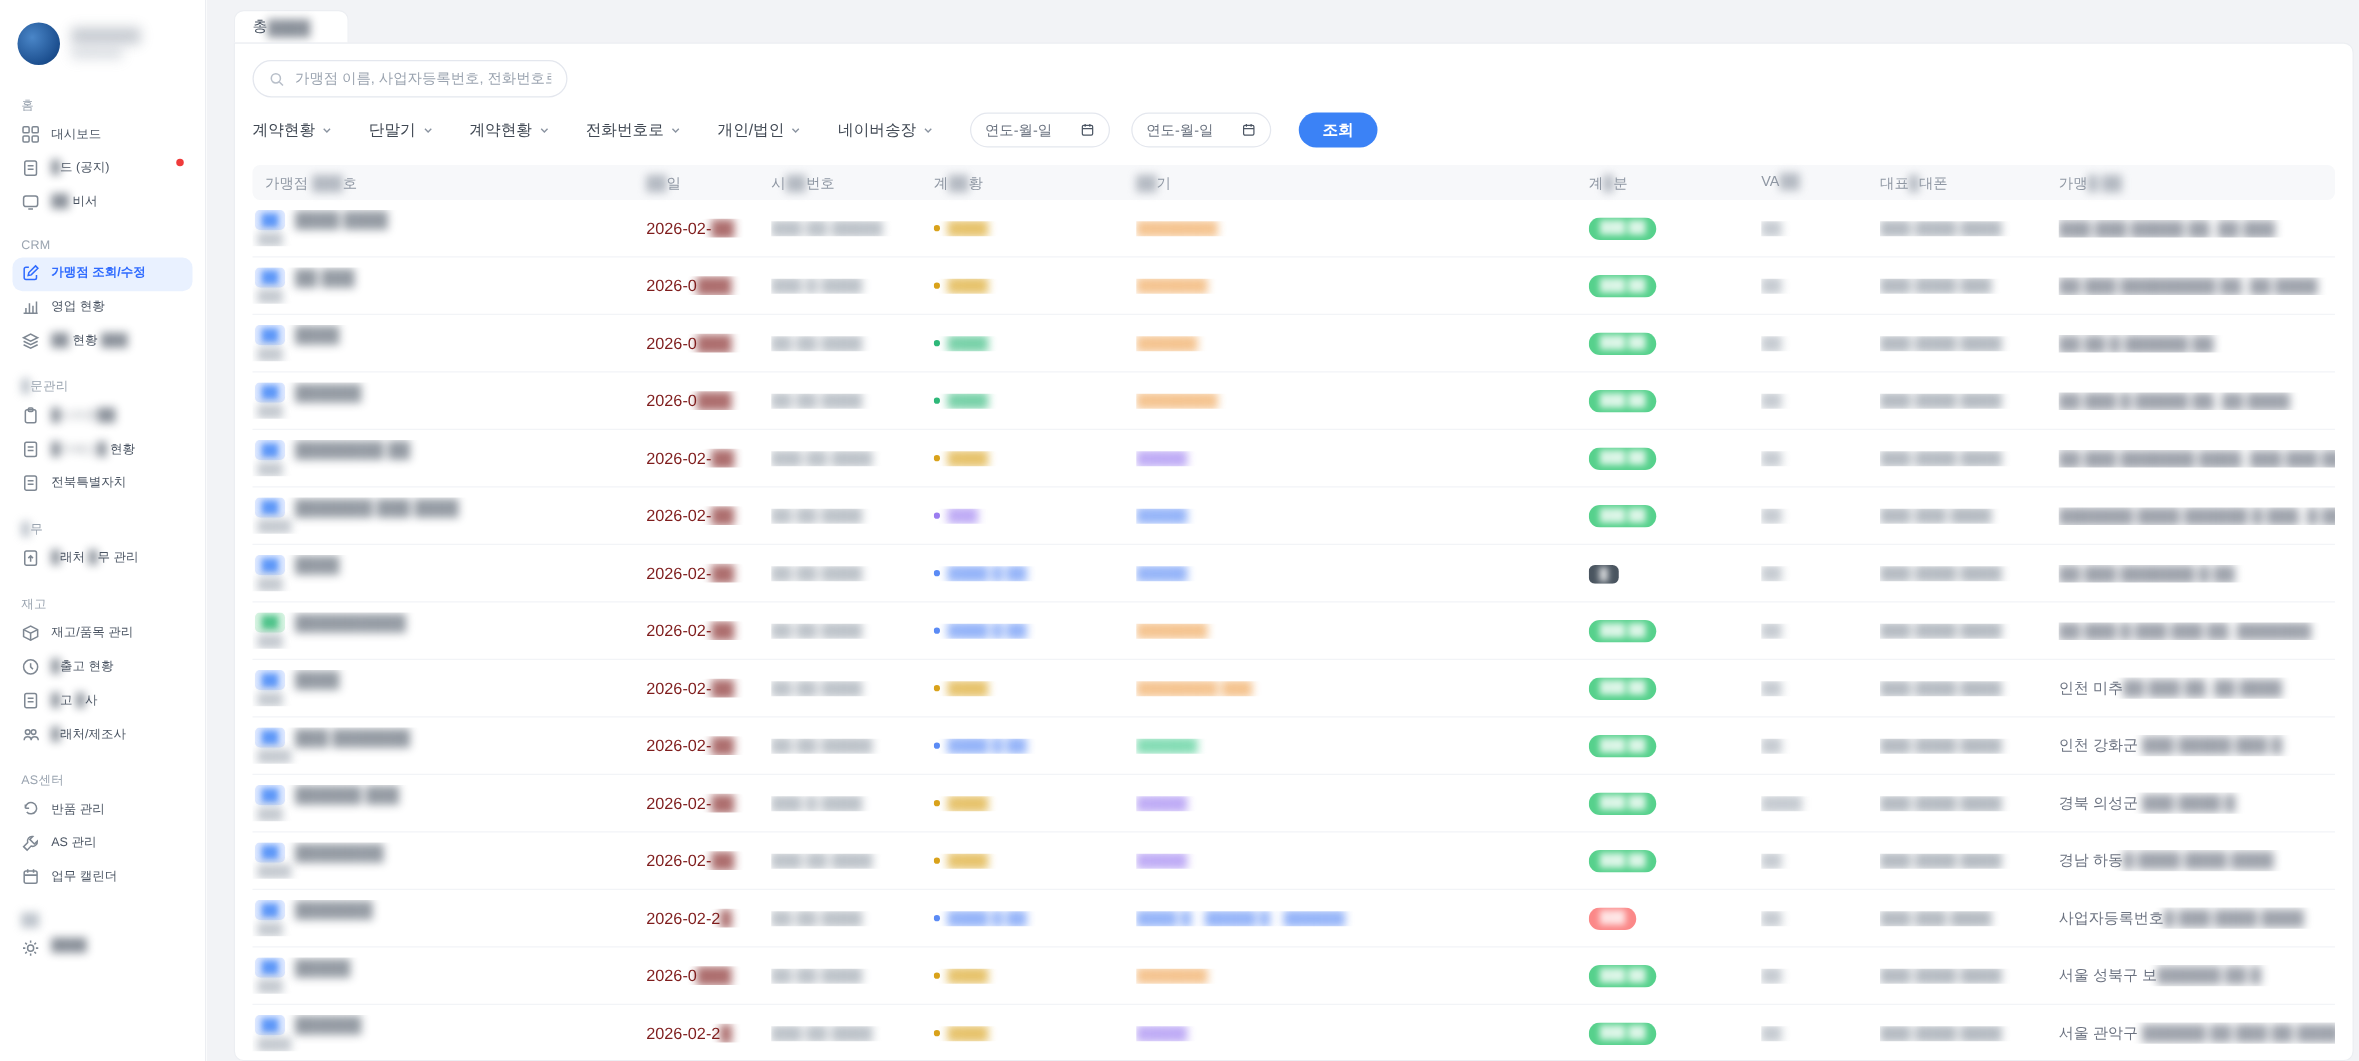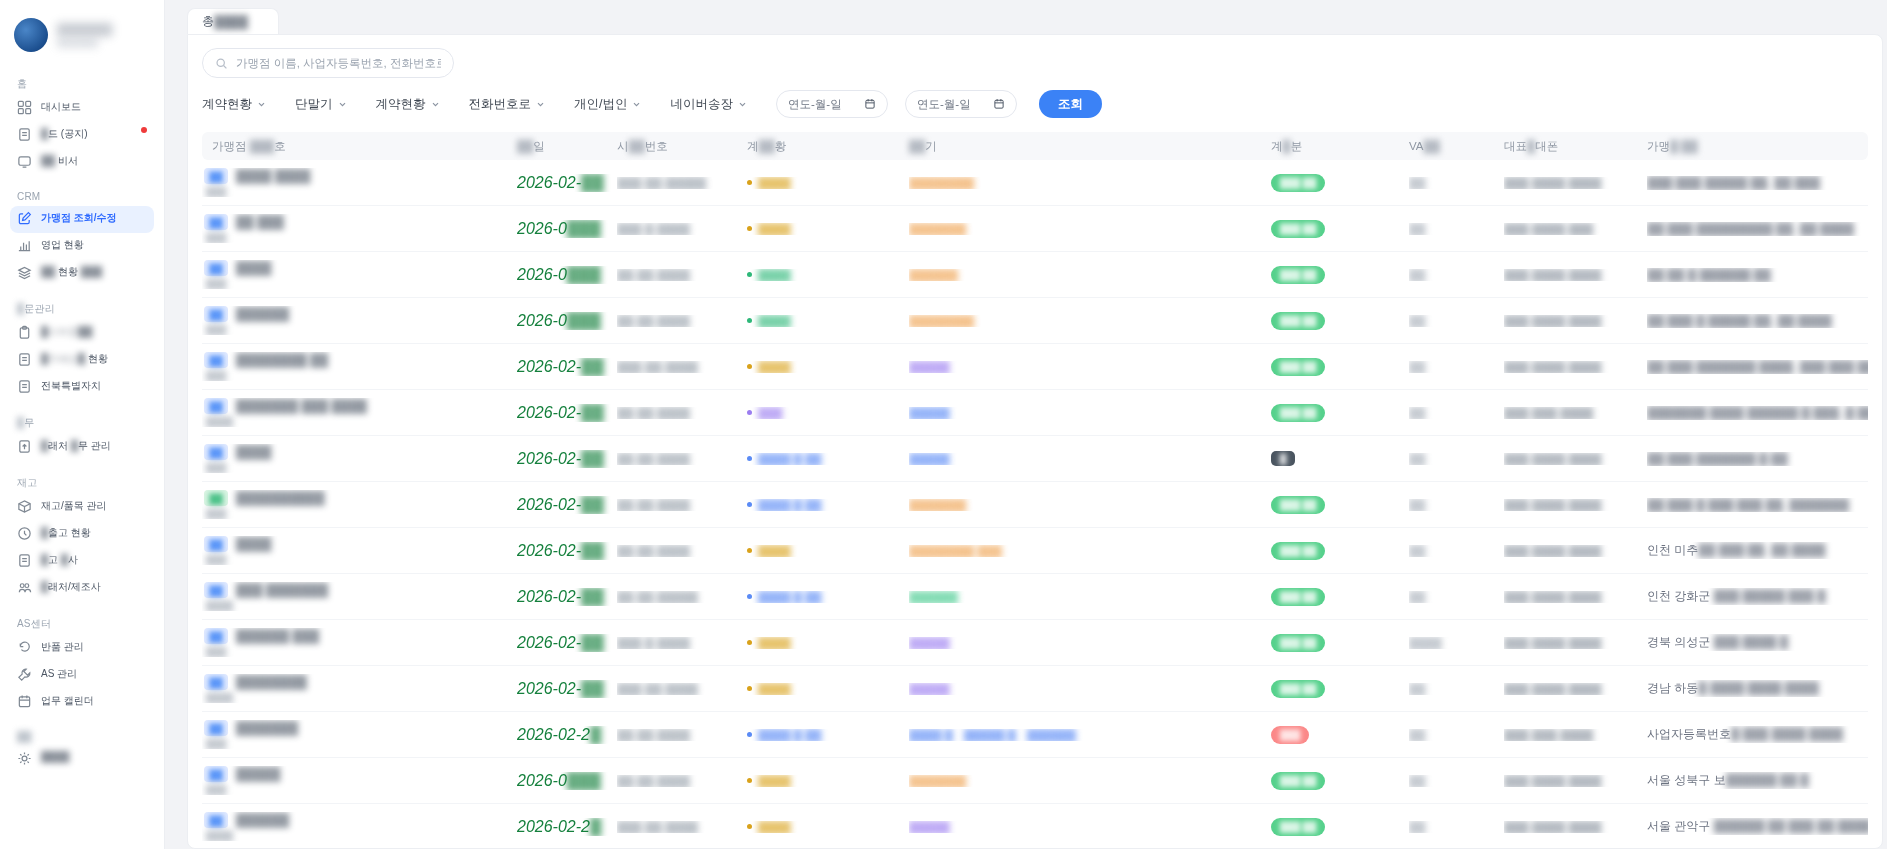--- a/index.html
+++ b/index.html
@@ -67,21 +67,21 @@
   .trow { height:46px; border-bottom:1px solid #f2f4f7; font-size:12px; }
   .trow > div { padding-right:8px; white-space:nowrap; overflow:hidden; }
   .name-cell { display:flex; flex-direction:column; gap:2px; padding-left:2px; }
   .name-line { display:flex; align-items:center; gap:8px; }
   .mini-badge { height:16px; min-width:24px; padding:0 4px; border-radius:4px;
     display:inline-flex; align-items:center; justify-content:center; font-size:9.5px; }
   .mini-badge.blue { background:#dfe9ff; color:#3b82f6; }
   .mini-badge.green { background:#d9f4e3; color:#2bb673; }
   .name-text { font-size:12.5px; color:#5b6572; }
   .sub-text { font-size:9.5px; color:#a3abb5; margin-left:2px; }
-  .date-cell { font-size:16px; color:#15803d;font-style:italic; }
+  .date-cell { font-size:13px; color:#7f1d1d; }
   .serial-cell { font-size:11.5px; color:#9aa3ad; }
   .status-cell { display:flex; align-items:center; gap:6px; font-size:11.5px; }
   .dot { width:5px; height:5px; border-radius:50%; flex:none; }
   .terminal-cell { font-size:11.5px; display:flex; align-items:center; gap:11px; }
   .pill { height:18px; padding:0 9px; border-radius:9px; display:inline-flex;
     align-items:center; justify-content:center; font-size:9.5px; color:#fff; }
   .pill.green { background:#56d18c; }
   .pill.dark { background:#4a5560; min-width:24px; padding:0 5px; border-radius:5px; height:15px; }
   .pill.red { background:#fb8888; }
   .van-cell { font-size:11.5px; color:#a6aeb8; }

